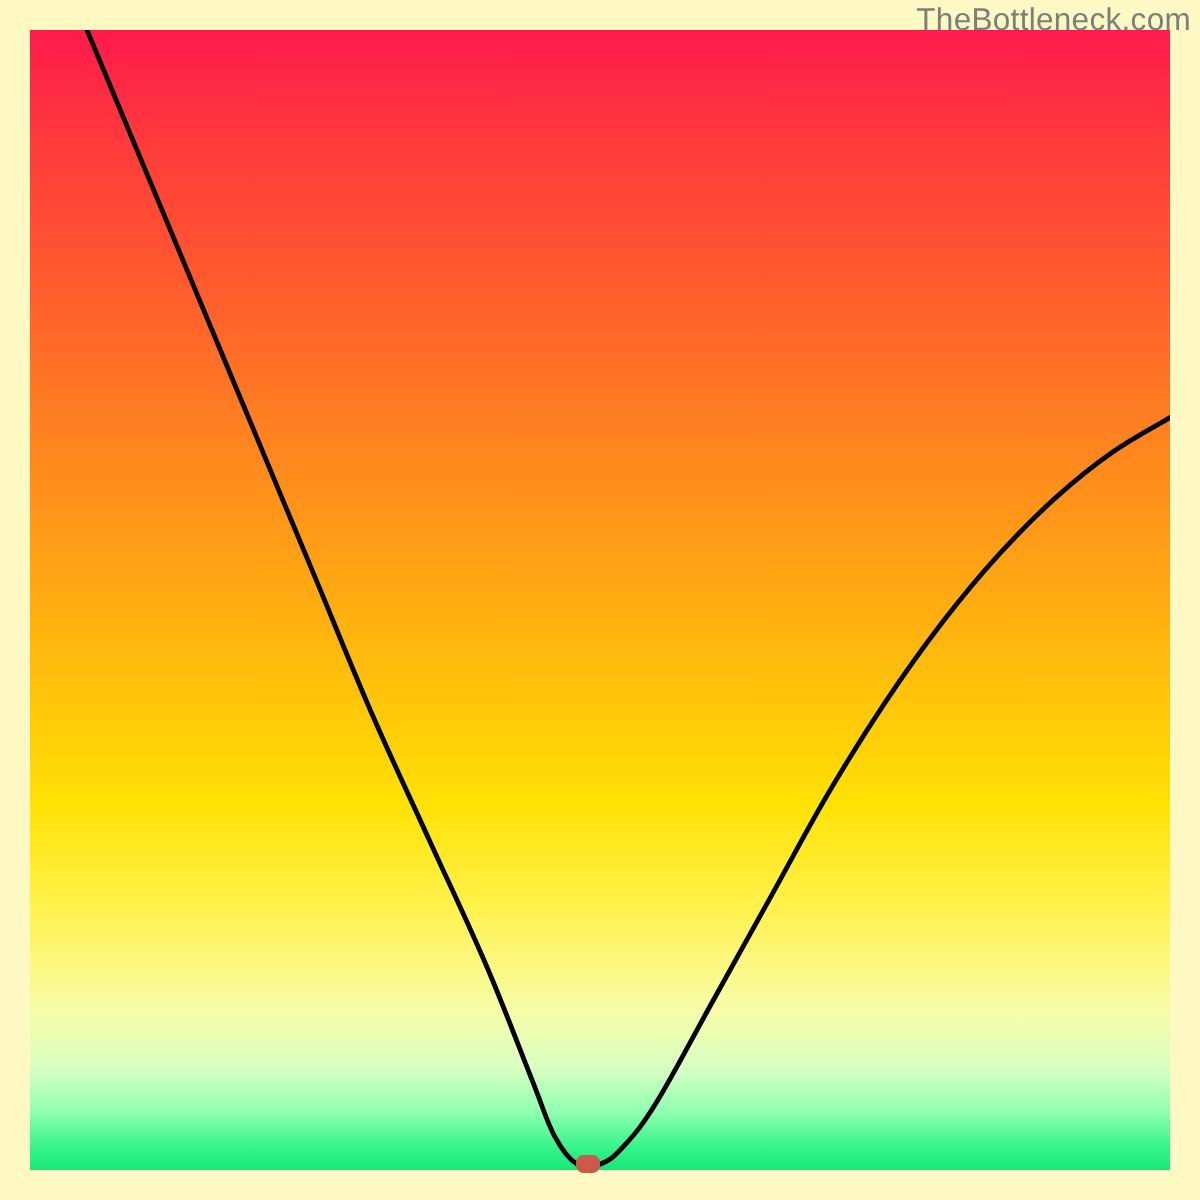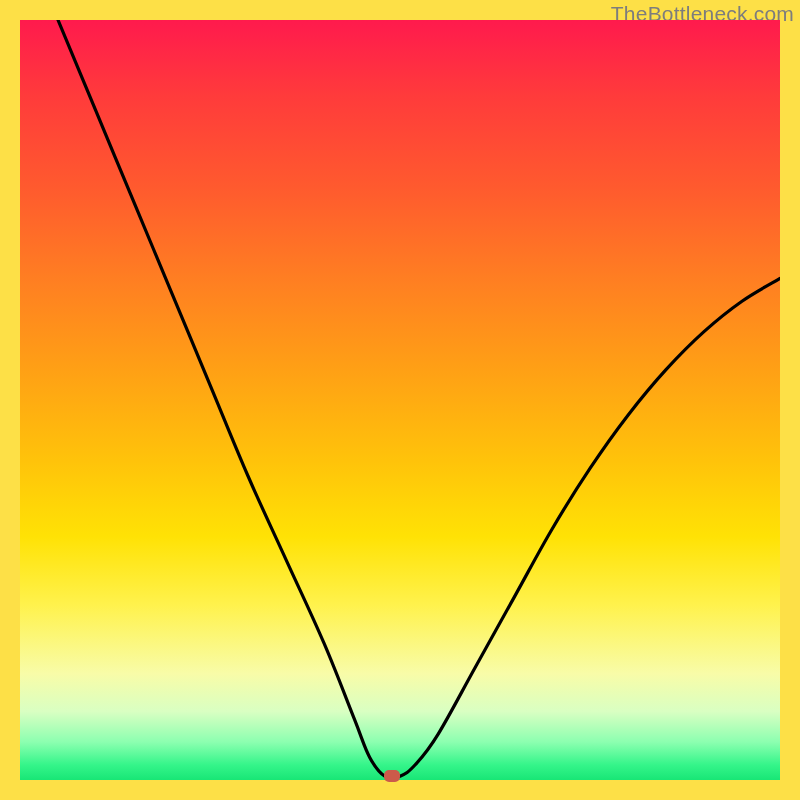--- a/index.html
+++ b/index.html
@@ -10,21 +10,21 @@
     background: #000;
     font-family: Arial, Helvetica, sans-serif;
     overflow: hidden;
   }
   .frame {
     position: absolute;
     left: 0;
     top: 0;
     width: 800px;
     height: 800px;
-    background: #fde047;
+    background: #fef9c3;
   }
   .plot-area {
     position: absolute;
     left: 20px;
     top: 20px;
     width: 760px;
     height: 760px;
     
     background: linear-gradient(
       to bottom,

